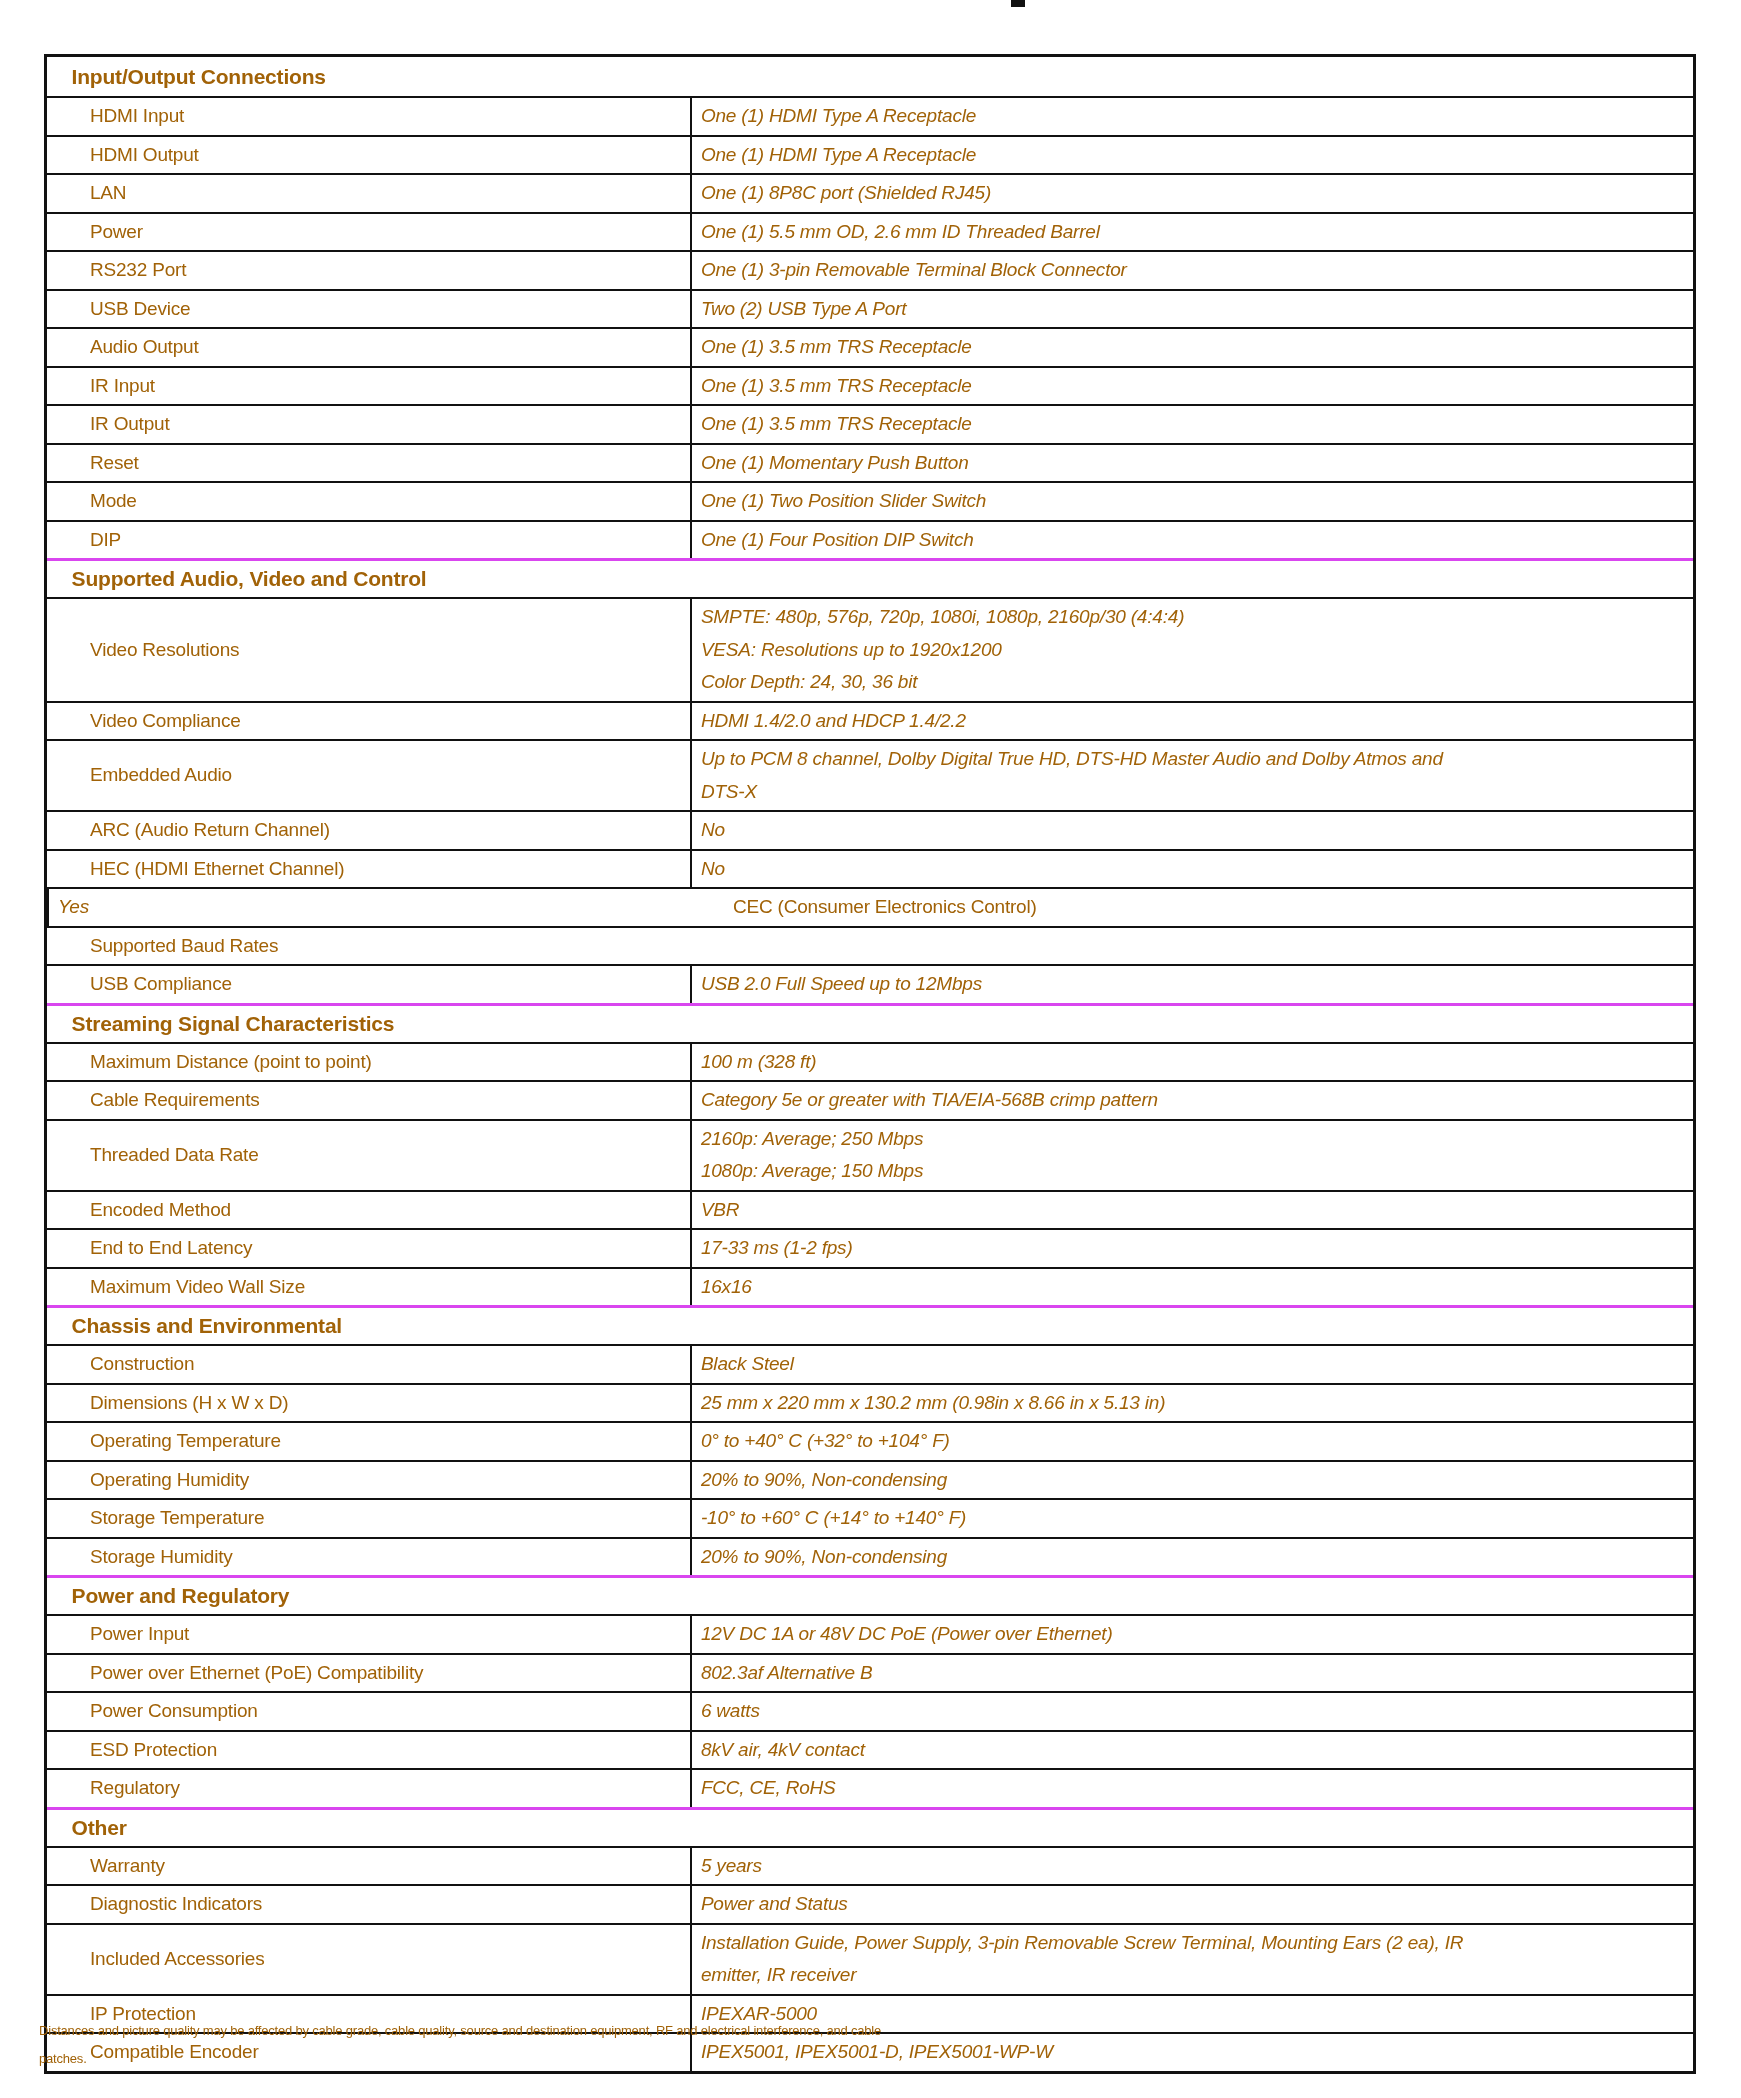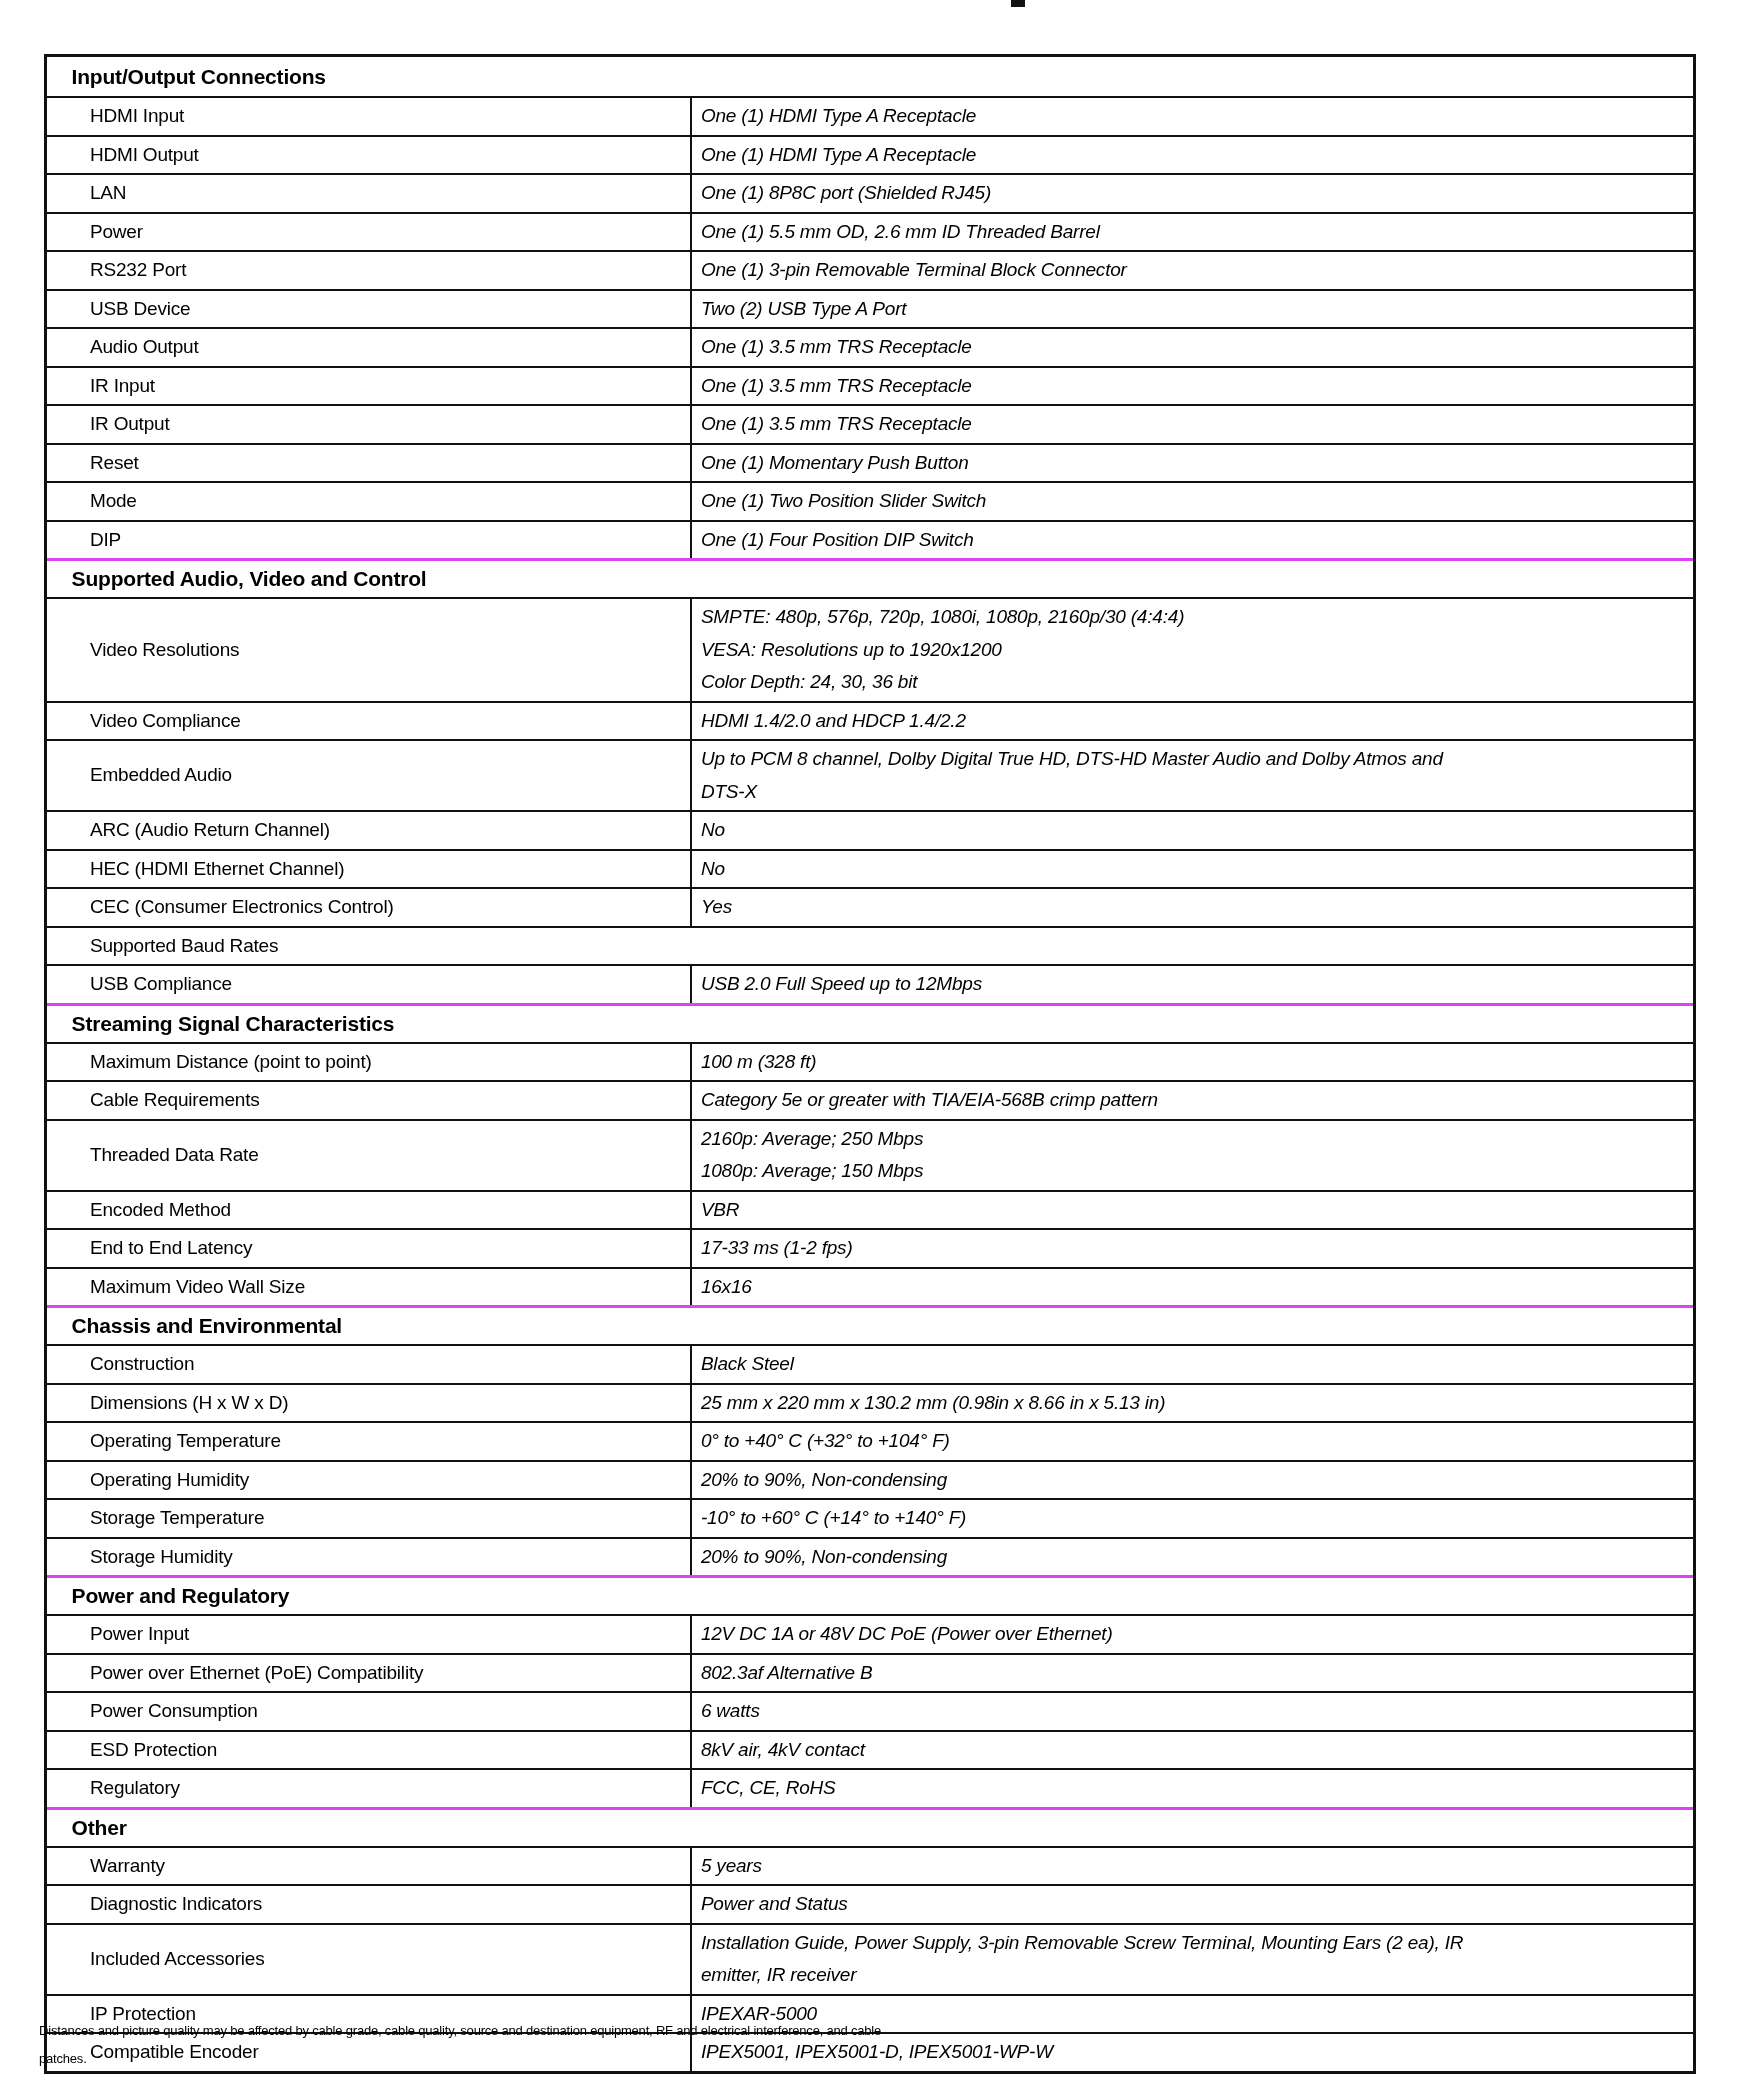--- a/index.html
+++ b/index.html
@@ -6,21 +6,21 @@
     margin: 0;
     padding: 0;
     background: #ffffff;
   }
   #page {
     position: relative;
     width: 1742px;
     height: 2098px;
     background: #ffffff;
     font-family: "Liberation Sans", "DejaVu Sans", sans-serif;
-    color: #000000;
+    color: #a16207;
     overflow: hidden;
   }
   #top-fragment {
     position: absolute;
     left: 1011px;
     top: 0;
     width: 13.8px;
     height: 6.9px;
     background: #111;
   }
@@ -153,22 +153,22 @@
       </div>
       <div class="t-row">
         <div class="cell label">ARC (Audio Return Channel)</div>
         <div class="cell value">No</div>
       </div>
       <div class="t-row">
         <div class="cell label">HEC (HDMI Ethernet Channel)</div>
         <div class="cell value">No</div>
       </div>
       <div class="t-row">
+        <div class="cell value">Yes</div>
         <div class="cell label">CEC (Consumer Electronics Control)</div>
-        <div class="cell value">Yes</div>
       </div>
       <div class="t-row">
         <div class="cell label">Supported Baud Rates</div>
       </div>
       <div class="t-row">
         <div class="cell label">USB Compliance</div>
         <div class="cell value">USB 2.0 Full Speed up to 12Mbps</div>
       </div>
       <div class="section-header">Streaming Signal Characteristics</div>
       <div class="t-row">

